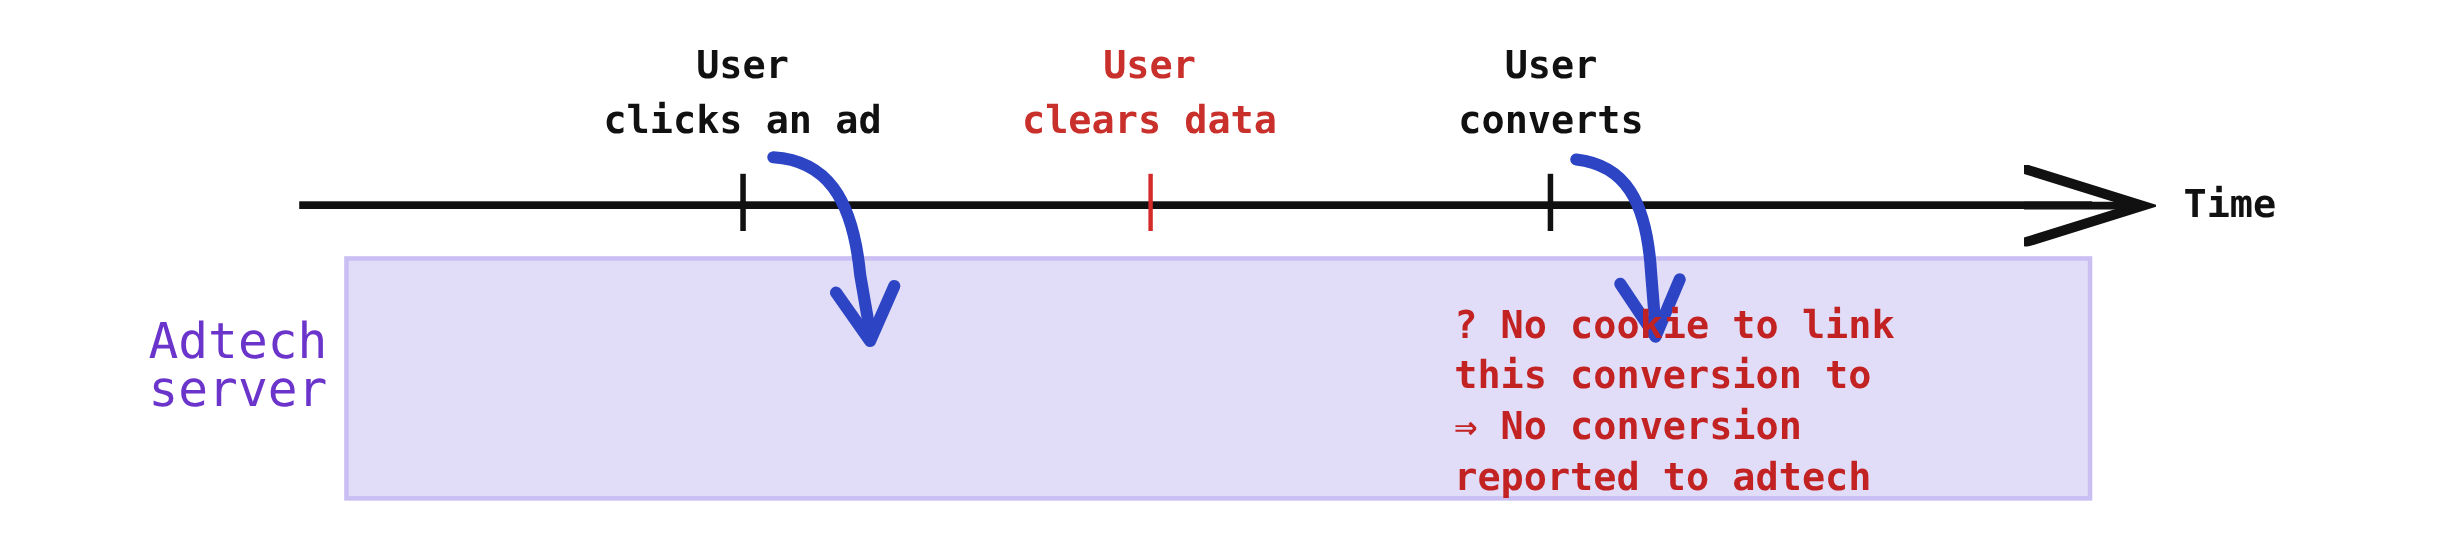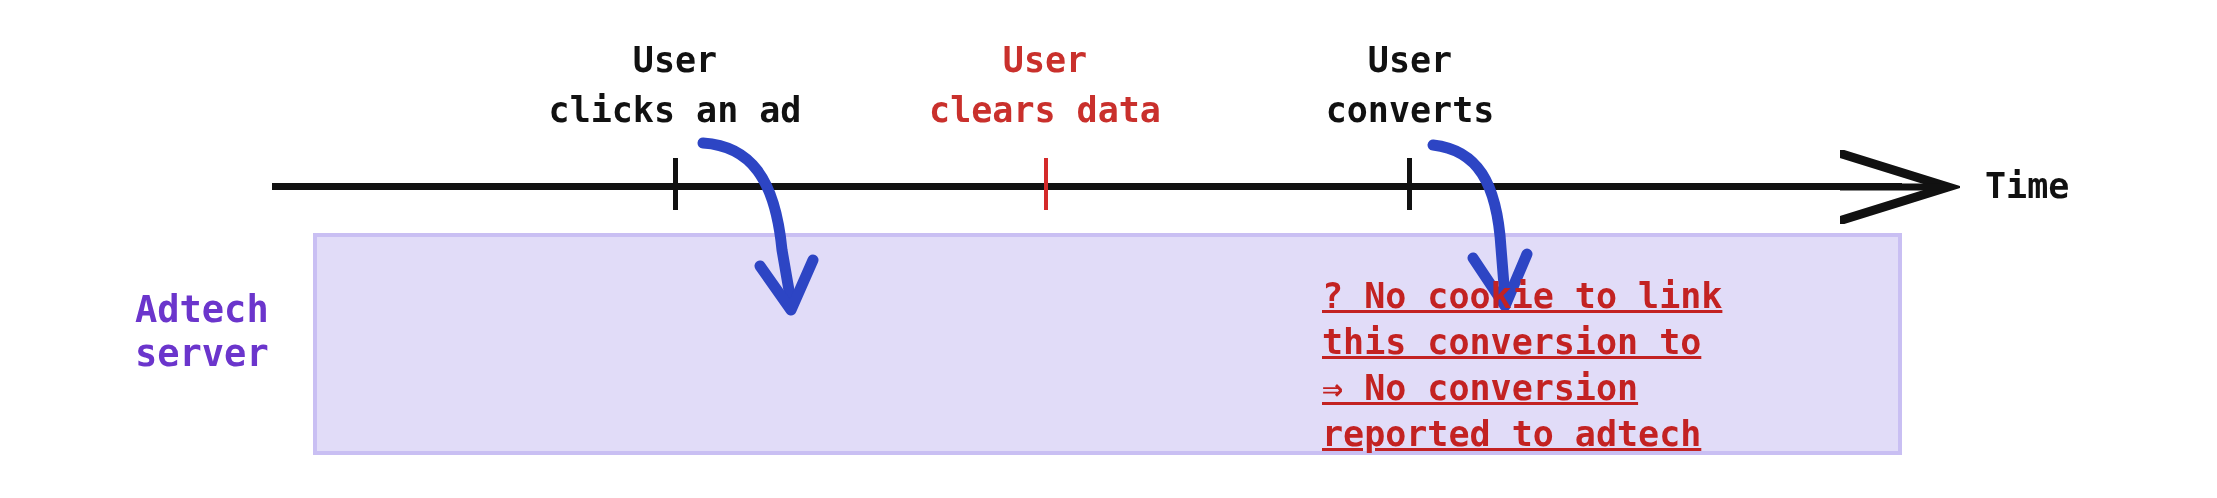--- a/index.html
+++ b/index.html
@@ -29,23 +29,23 @@
     border: 4px solid #c9bff3;
     box-sizing: border-box;
   }
 
   .server-label {
     position: absolute;
     left: 135px;
     top: 288px;
     width: 170px;
     color: #6b35cc;
-    font-size: 37px;
+    font-size: 45px;
     line-height: 44px;
-    font-weight: 700;
+    font-weight: 400;
     letter-spacing: 0px;
     text-align: left;
     white-space: pre-line;
   }
 
   
   .axis-line {
     position: absolute;
     left: 272px;
     top: 183px;
@@ -153,18 +153,18 @@
   </div>
 
   <div class="curve-arrow" style="left:1415px; top:130px; width:200px; height:200px;">
     <svg width="200" height="200" viewBox="0 0 200 200">
       <path d="M 18 15 C 62 20, 82 52, 86 118 L 90 168" fill="none" stroke="#2d45c4" stroke-width="11" stroke-linecap="round"></path>
       <path d="M 58 128 L 90 176 L 112 124" fill="none" stroke="#2d45c4" stroke-width="11" stroke-linecap="round" stroke-linejoin="round"></path>
     </svg>
   </div>
 
 
-  <div class="box-text red" style="left:1322px; top:273px; width:520px;text-decoration:underline;">? No cookie to link
+  <div class="box-text red" style="left:1322px; top:273px; width:520px;">? No cookie to link
 this conversion to
 ⇒ No conversion
 reported to adtech</div>
 
 </div>
 
 </body></html>

